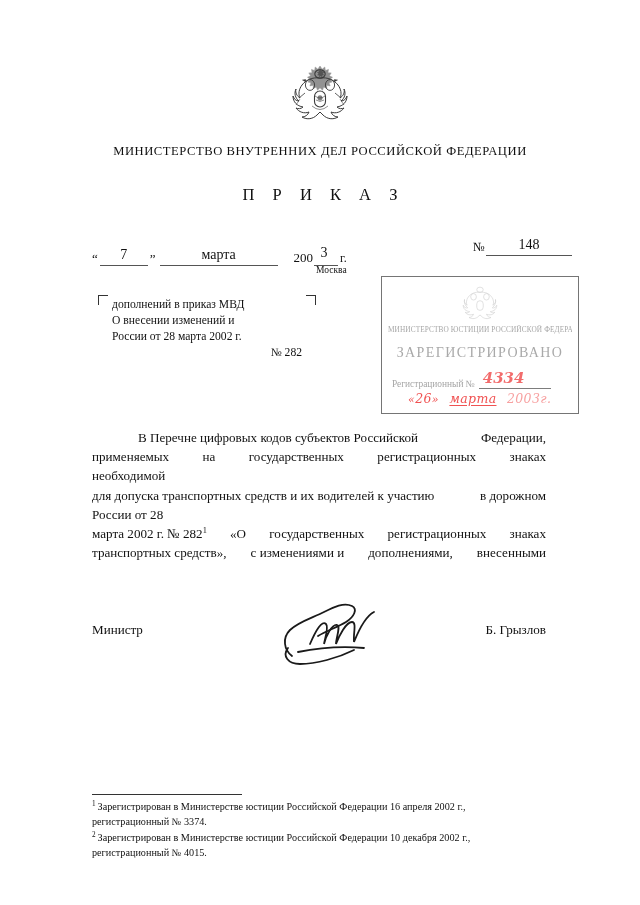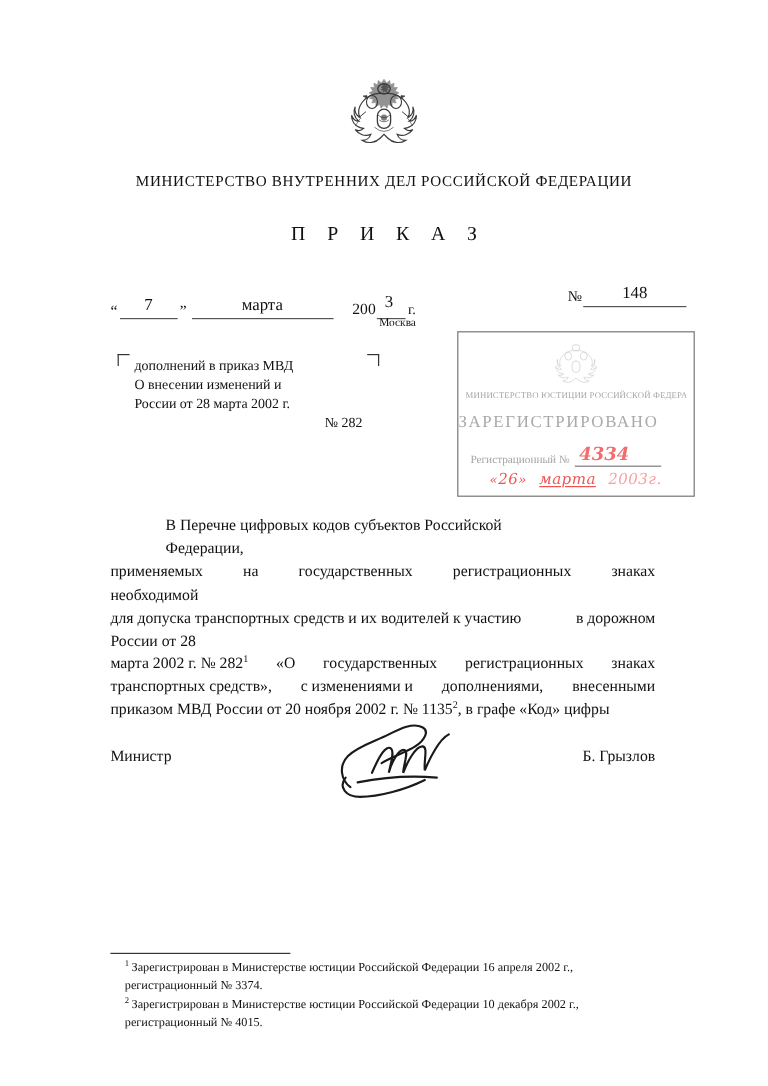--- a/index.html
+++ b/index.html
@@ -170,21 +170,21 @@
     letter-spacing: 0.1px;
     color: #7d7d7d;
     opacity: 0.75;
     white-space: nowrap;
     overflow: hidden;
   }
   .stamp-reg {
     position: absolute;
     left: 0; right: 0;
     top: 68px;
-    text-align: left;
+    text-align: center;
     font-size: 14px;
     letter-spacing: 1.4px;
     color: #8a8a8a;
     opacity: 0.8;
   }
   .stamp-numline {
     position: absolute;
     left: 10px;
     top: 98px;
     display: flex;
@@ -232,21 +232,21 @@
     width: 454px;
     font-size: 13.1px;
     line-height: 1.465;
     text-align: justify;
   }
   .jline {
     display: flex;
     justify-content: space-between;
     white-space: nowrap;
   }
-  .jline.first { padding-left: 46px; flex-direction: column; }
+  .jline.first { padding-left: 46px; }
   .jline.last { display: block; }
   sup {
     font-size: 8.4px;
     vertical-align: super;
     line-height: 0;
   }
 
   
   .sign-row {
     position: absolute;
@@ -275,21 +275,21 @@
     border-top: 1px solid #333;
   }
   .footnotes {
     position: absolute;
     left: 92px;
     top: 800px;
     width: 460px;
     font-size: 10.2px;
     line-height: 1.42;
   }
-  .footnotes p { margin: 0 0 1px 12px; }
+  .footnotes p { margin: 0 0 1px 0; }
   .footnotes sup { font-size: 7.2px; margin-right: 2px; }
 </style>
 </head>
 <body>
 
 <div class="page">
 
   <div class="emblem">
     <svg width="56" height="62" viewBox="0 0 56 62" aria-hidden="true">
       <g fill="#3a3a3a" stroke="#3a3a3a" stroke-width="0.5">
@@ -404,21 +404,20 @@
       <span>государственных</span>
       <span>регистрационных</span>
       <span>знаках</span>
     </div>
     <div class="jline">
       <span>транспортных средств»,</span>
       <span>с изменениями и</span>
       <span>дополнениями,</span>
       <span>внесенными</span>
     </div>
-    <div class="jline last"><span>приказом МВД России от 20 ноября 2002 г. № 1135</span><sup>2</sup><span>, в графе «Код» цифры</span></div>
   </div>
 
   <div class="signature">
     <svg width="130" height="72" viewBox="0 0 130 72" aria-hidden="true">
       <g fill="none" stroke="#1a1a1a" stroke-width="1.8" stroke-linecap="round">
         <path d="M24 58 C16 52 14 40 22 32 C30 24 44 20 56 14 C66 9 76 4 84 8 C90 11 86 19 78 24 C70 29 58 33 50 38"></path>
         <path d="M42 46 C48 32 54 22 58 26 C61 29 57 40 56 46 C58 38 64 26 69 27 C73 28 68 40 68 46 C71 38 78 24 84 24 C89 24 85 36 86 44 C90 34 98 18 106 14"></path>
         <path d="M30 54 C50 50 74 48 96 50"></path>
         <path d="M20 50 C14 58 20 66 32 66 C48 66 70 60 86 52"></path>
       </g>

